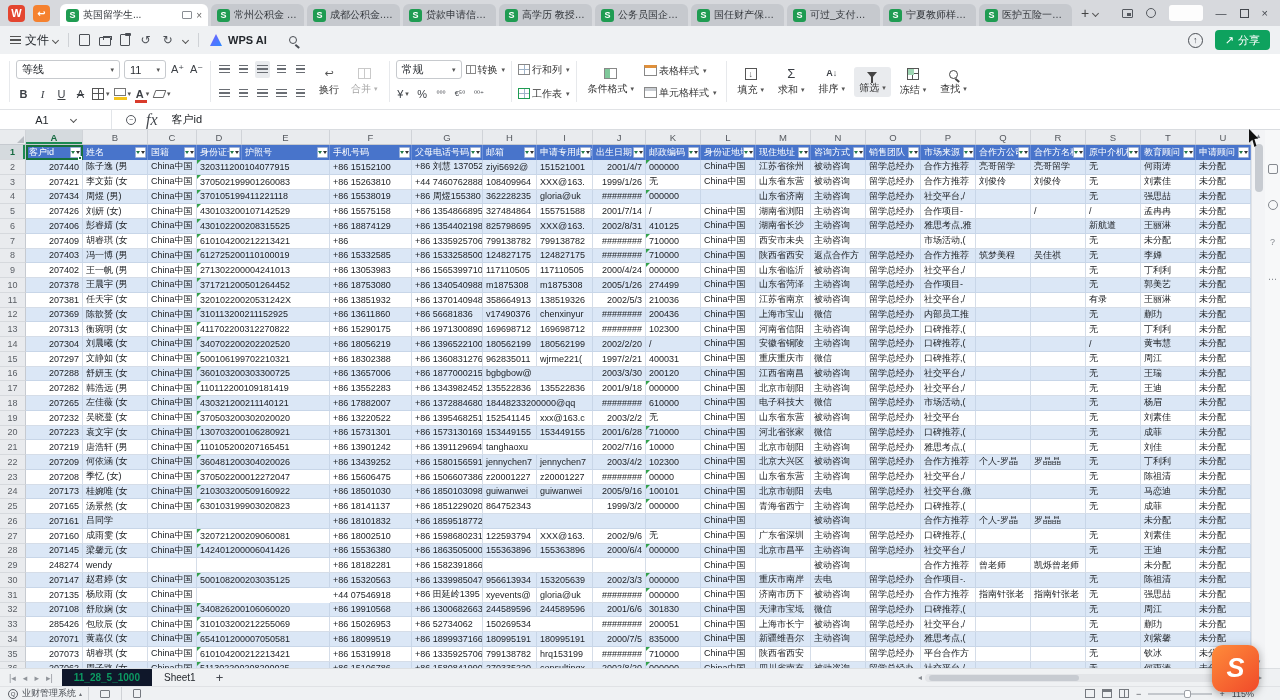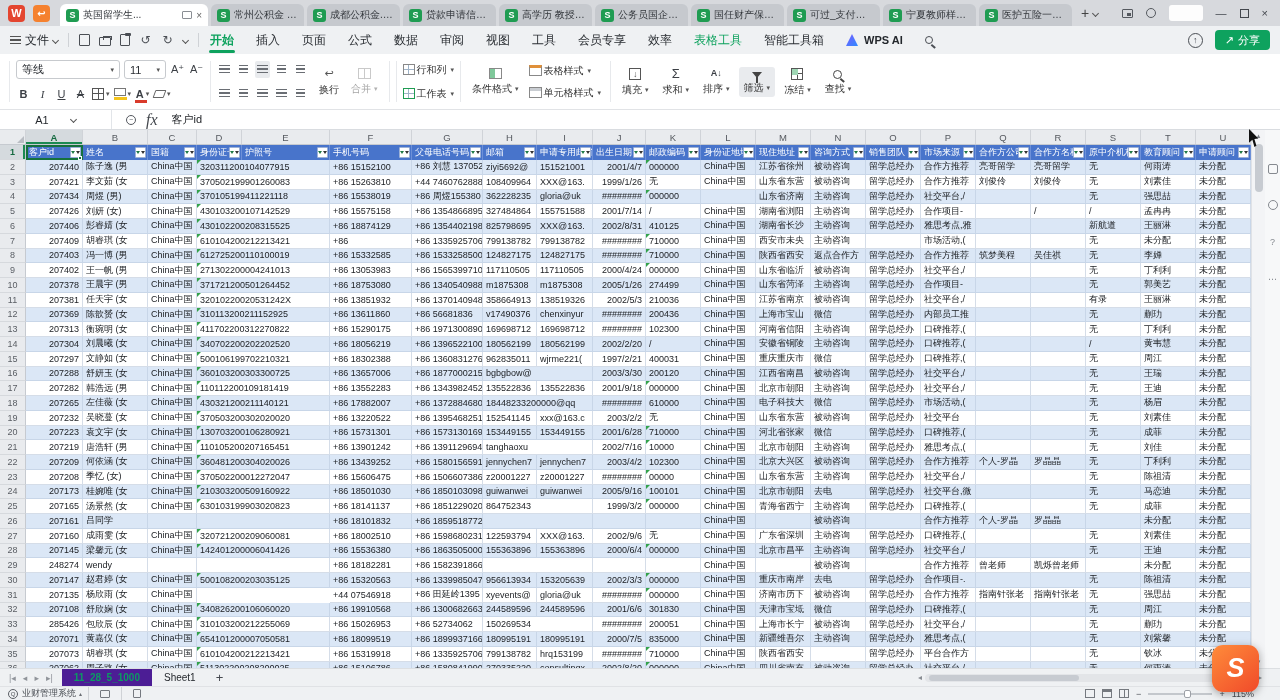--- a/index.html
+++ b/index.html
@@ -130,21 +130,21 @@
   .varr{font-size:7px;color:#7c8087;height:12px;display:flex;align-items:center}
   #vthumb{width:8px;height:48px;background:#c7cbd1;border-radius:4px;margin-top:2px}
   #vscroll .spacer{flex:1}
   #rightstrip{position:absolute;left:1265px;top:130px;width:15px;height:538px;background:#f7f8f9;display:flex;flex-direction:column;align-items:center;gap:26px;padding-top:34px}
   .rs-ic{color:#85898f;font-size:9px;width:11px;height:11px;display:flex;align-items:center;justify-content:center}
   .rs-box{border:1.2px solid #85898f;border-radius:2px;width:10px;height:10px}
   
   #sheetbar{position:absolute;left:0;top:668px;width:1280px;height:18px;background:#eff1f3;border-top:1px solid #dcdfe2;display:flex;align-items:center;font-size:10px}
   .snav{color:#90949a;display:flex;gap:7px;padding:0 9px;font-size:9px;align-items:center}
   .stab{padding:0 12px;height:100%;display:flex;align-items:center;color:#25292e}
-  .stab.act{background:#4c1d95;color:#0c9a62;font-weight:700}
+  .stab.act{background:#0f172a;color:#0c9a62;font-weight:700}
   .stab-add{font-size:13px;color:#45494f;padding:0 8px}
   #hscroll{margin-left:auto;margin-right:18px;display:flex;align-items:center;gap:3px}
   #hscroll .track{width:330px;height:8px;background:#e3e5e8;border-radius:4px;position:relative}
   #hscroll .thumb{position:absolute;left:4px;top:1px;width:150px;height:6px;background:#c7cbd1;border-radius:3px}
   
   #statusbar{position:absolute;left:0;top:686px;width:1280px;height:14px;background:#eff1f3;border-top:1px solid #e0e2e5;display:flex;align-items:center;font-size:9px;color:#4a4e54}
   .sb-circ{width:10px;height:10px;border:1.1px solid #5a5e64;border-radius:50%;margin:0 4px 0 8px;display:flex;align-items:center;justify-content:center;font-size:6px}
   .sb-car{font-size:6px;margin-left:3px;color:#6a6e74}
   .sb-ic{width:10px;height:8px;border:1px solid #75797f;border-radius:1px;margin:0 5px}
   #sb-right{margin-left:auto;display:flex;align-items:center;gap:7px;padding-right:26px}
@@ -229,34 +229,20 @@
   <div class="vline"></div>
   <div class="qbar">
     <span class="qi qi-doc"></span>
     <span class="qi qi-print"></span>
     <span class="qi qi-clip"></span>
     <span class="qi">↺</span>
     <span class="qi">↻</span>
     <span class="chev"></span>
   </div>
   <div class="vline"></div>
-  <div id="menu-items">
-      <div class="mi act">开始</div>
-      <div class="mi">插入</div>
-      <div class="mi">页面</div>
-      <div class="mi">公式</div>
-      <div class="mi">数据</div>
-      <div class="mi">审阅</div>
-      <div class="mi">视图</div>
-      <div class="mi">工具</div>
-      <div class="mi">会员专享</div>
-      <div class="mi">效率</div>
-      <div class="mi accent">表格工具</div>
-      <div class="mi">智能工具箱</div>
-    </div>
   <div class="mi" style="gap:2px">
     <span class="ai-tri"></span>
     <span class="ai-lab">WPS AI</span>
   </div>
   <div class="mi">
       <span class="i-mag"></span>
     </div>
   <div id="mb-right">
     <span class="upcirc">↑</span>
     <span class="sharebtn">
@@ -348,20 +334,40 @@
     </div>
     <div class="bigbtn dis">
       <span class="i-merge"></span>
       <span class="bl">
           <span>合并</span>
           <span class="car">▾</span>
         </span>
     </div>
   </div>
   <div class="sep"></div>
+  <div class="tg">
+    <div class="trow">
+      <span class="combo" style="width:66px">
+          <span>常规</span>
+          <span class="car">▾</span>
+        </span>
+      <span class="slab">
+          <span class="i-merge" style="width:10px;height:9px"></span>
+          <span>转换</span>
+          <span class="car">▾</span>
+        </span>
+    </div>
+    <div class="trow">
+      <span class="sbtn">¥<span class="car">▾</span></span>
+      <span class="sbtn">%</span>
+      <span class="sbtn tinytx">⁰⁰⁰</span>
+      <span class="sbtn tinytx">€⁵⁰</span>
+      <span class="sbtn tinytx">⁰⁰⁺</span>
+    </div>
+  </div>
   <div class="sep"></div>
   <div class="tg">
     <div class="trow">
       <span class="slab">
           <span class="i-grid" style="border-color:#888"></span>
           <span>行和列</span>
           <span class="car">▾</span>
         </span>
     </div>
     <div class="trow">

